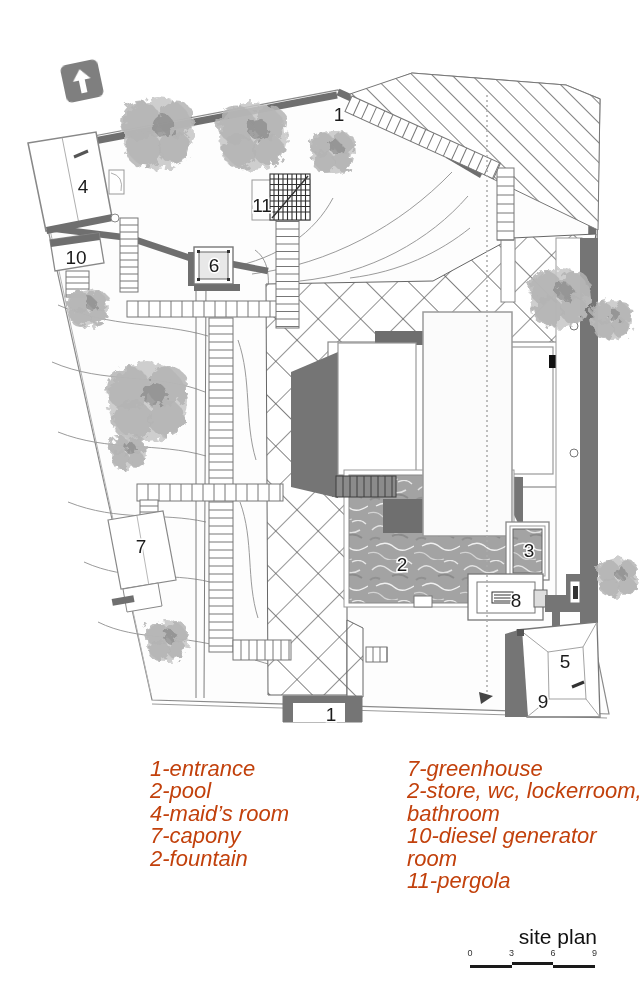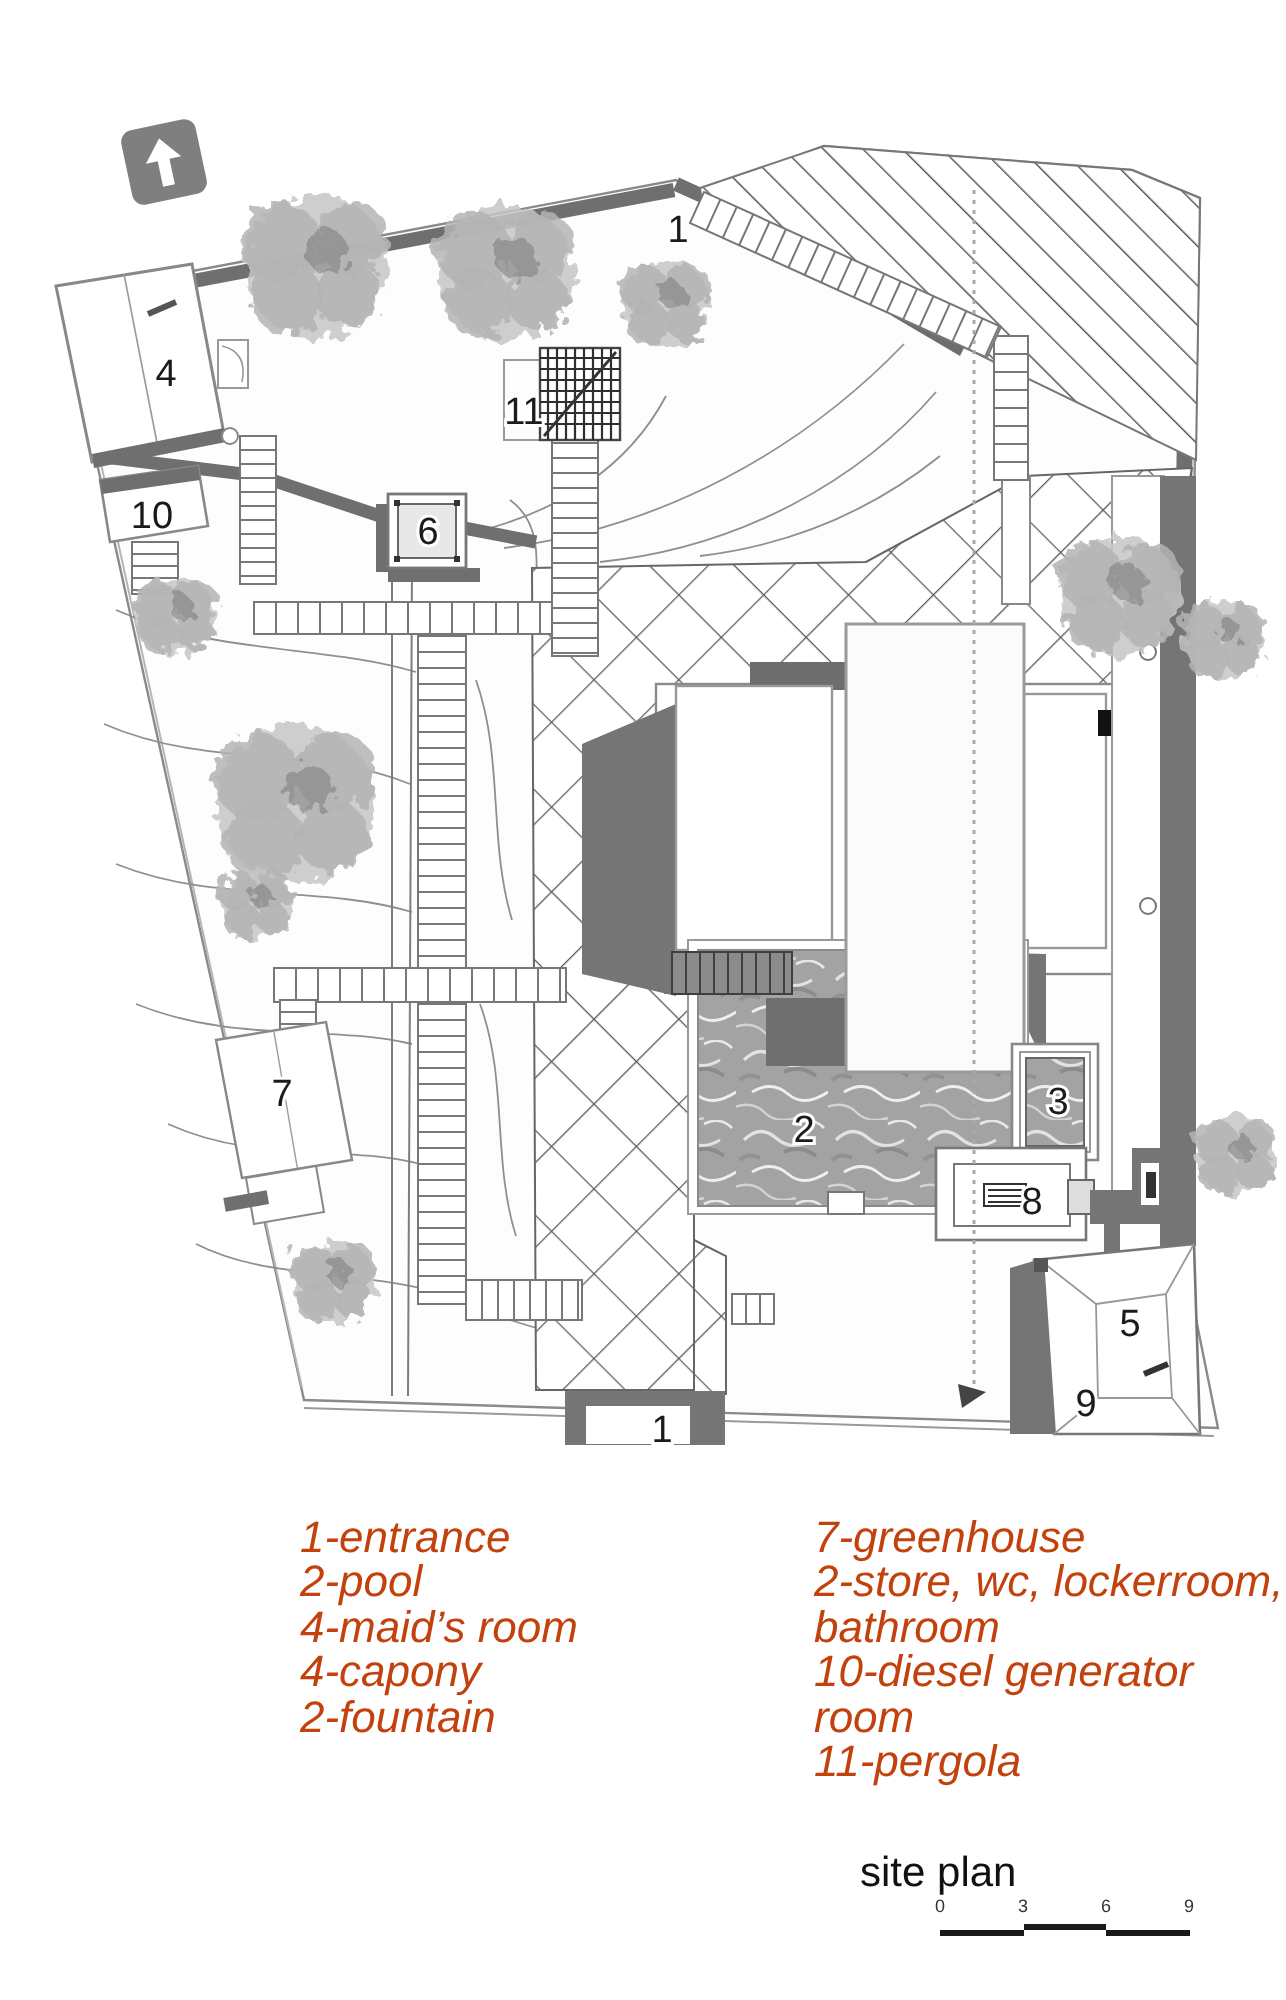--- a/index.html
+++ b/index.html
@@ -5,21 +5,21 @@
   html,body{margin:0;padding:0;background:#fff;}
   .page{position:relative;width:643px;height:1000px;background:#ffffff;overflow:hidden;
         font-family:"Liberation Sans",sans-serif;}
   #plan{position:absolute;left:0;top:0;}
   #plan-labels text{font-family:"Liberation Sans",sans-serif;font-size:19px;fill:#1b1b1b;
         stroke:#ffffff;stroke-width:3px;paint-order:stroke;text-anchor:middle;}
   .legend{position:absolute;left:150px;top:758px;display:flex;color:#c2410c;
           font-size:22px;line-height:22.4px;font-style:italic;}
   .legend-col{width:218px;}
   .legend-col:last-child{width:245px;margin-left:39px;}
-  .site-title{position:absolute;left:430px;top:925px;width:167px;
+  .site-title{position:absolute;left:430px;top:925px;width:167px;text-align:right;
               font-size:21px;color:#111;}
   .scalebar{position:absolute;left:470px;top:948px;width:127px;height:26px;}
   .scalebar .tick{position:absolute;top:0;transform:translateX(-50%);
                   font-size:9px;color:#333;}
   .scalebar .seg{position:absolute;height:3px;background:#1a1a1a;}
   .seg1{left:0;width:42px;top:17px;}
   .seg2{left:42px;width:41px;top:14px;}
   .seg3{left:83px;width:42px;top:17px;}
 </style>
 </head>
@@ -505,21 +505,21 @@
         <text x="543" y="708">9</text>
         <text x="331" y="721">1</text>
       </g>
 </svg>
 
 <div class="legend" id="legend-cols">
       <div class="legend-col">
         <div>1-entrance</div>
         <div>2-pool</div>
         <div>4-maid’s room</div>
-        <div>4-capony</div>
+        <div>7-capony</div>
         <div>2-fountain</div>
       </div>
       <div class="legend-col">
         <div>7-greenhouse</div>
         <div>2-store, wc, lockerroom, bathroom</div>
         <div>10-diesel generator room</div>
         <div>11-pergola</div>
       </div>
     </div>
 

